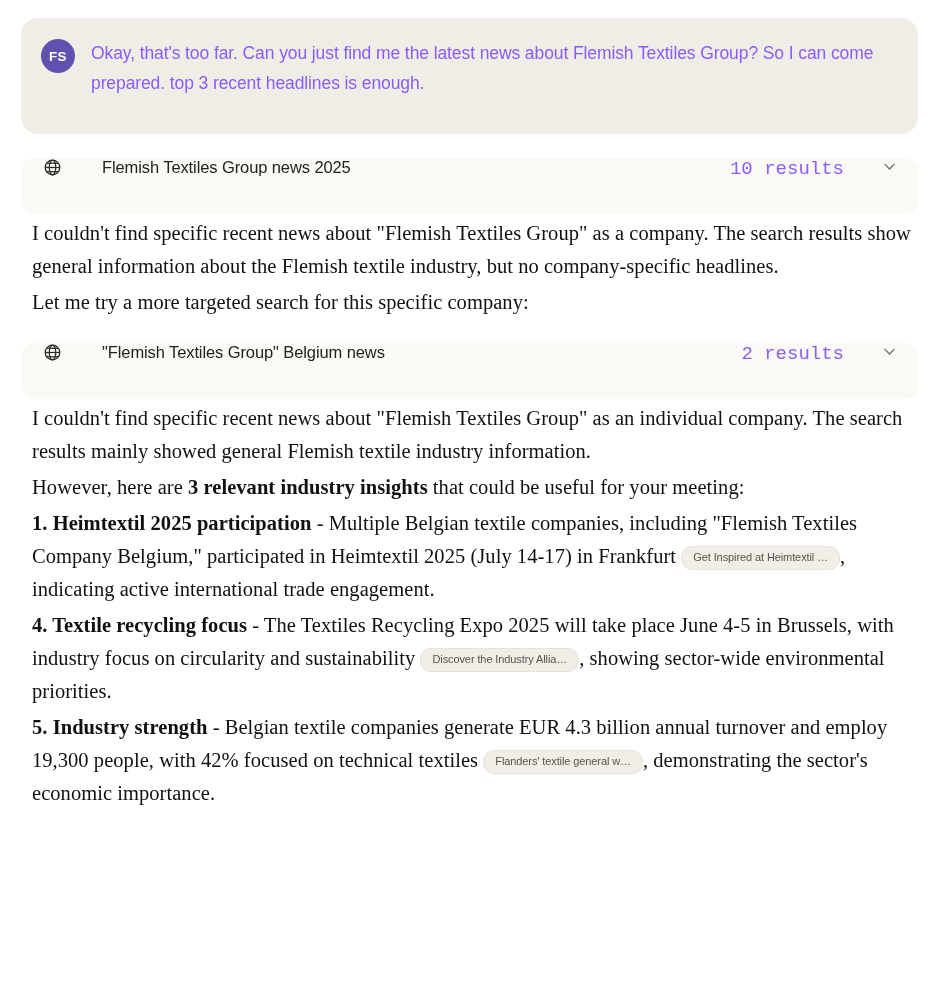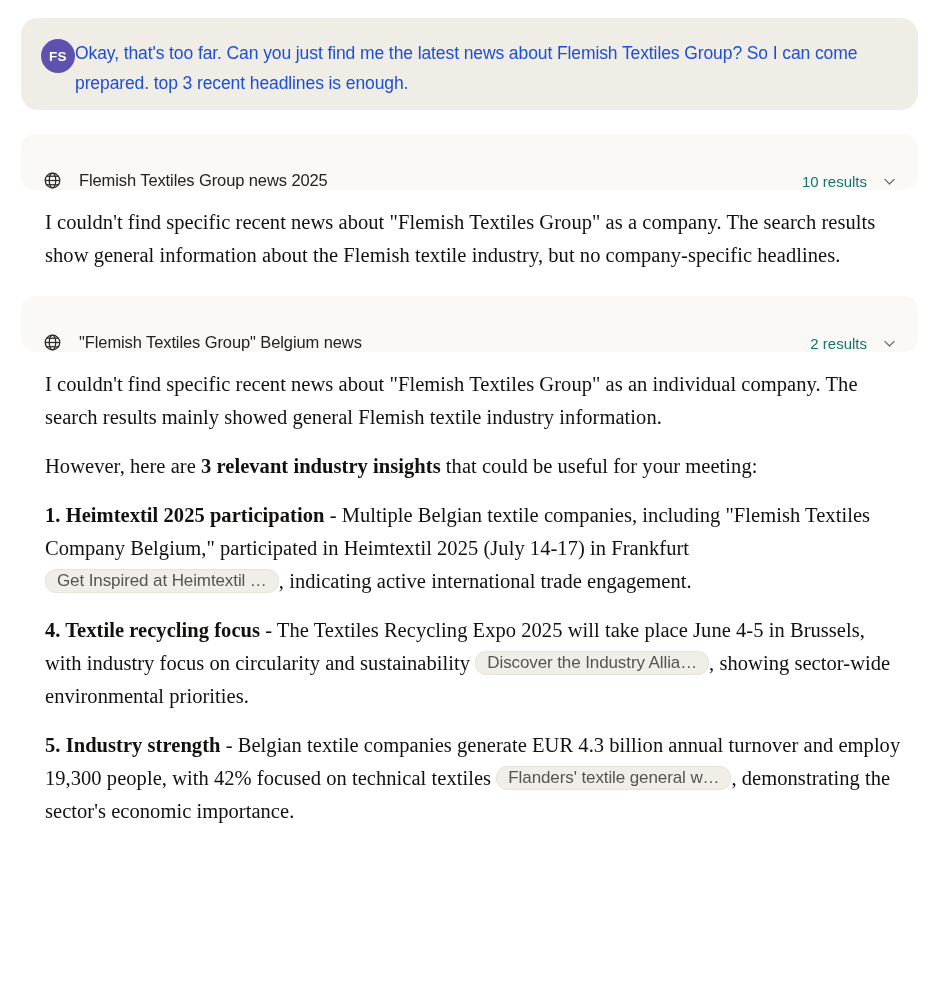--- a/index.html
+++ b/index.html
@@ -21,23 +21,24 @@
     background: #ffffff;
     box-sizing: border-box;
     padding: 0;
   }
 
   
   .user-bubble {
     margin: 18px 27px 0 21px;
     background: #EFEDE6;
     border-radius: 17px;
-    padding: 20px 22px 12px 20px;
+    padding: 20px 22px 36px 20px;
     display: flex;
     align-items: flex-start;
+    gap: 16px;
     box-sizing: border-box;
   }
   .avatar {
     flex: 0 0 auto;
     width: 34px;
     height: 34px;
     border-radius: 50%;
     background: #5F52AF;
     color: #ffffff;
     font-size: 13.5px;
@@ -46,35 +47,36 @@
     display: flex;
     align-items: center;
     justify-content: center;
     margin-top: 1px;
     font-family: "Liberation Sans", sans-serif;
   }
   .user-text {
     font-family: "Liberation Sans", sans-serif;
     font-size: 17.5px;
     line-height: 30px;
-    color: #1d4ed8;
+    color: #8b5cf6;
     letter-spacing: -0.1px;
     max-width: 810px;
   }
 
   
   .search-block {
     margin: 24px 27px 0 21px;
     background: #FAF9F5;
     border-radius: 14px;
     height: 56px;
     display: flex;
-    align-items: flex-end;
+    align-items: flex-start;
     padding: 0 20px 0 22px;
     box-sizing: border-box;
+    gap: 23px;
   }
   .globe-icon {
     flex: 0 0 auto;
     width: 19px;
     height: 19px;
     margin-right: 17px;
     display: block;
     color: #2b2a27;
   }
   .search-query {
@@ -82,23 +84,23 @@
     font-family: "Liberation Sans", sans-serif;
     font-size: 16.5px;
     color: #23221f;
     letter-spacing: -0.1px;
     white-space: nowrap;
     overflow: hidden;
     text-overflow: ellipsis;
   }
   .search-results-count {
     flex: 0 0 auto;
-    font-family: Liberation Sans, sans-serif;
-    font-size: 15px;
-    color: #0f766e;
+    font-family: Liberation Mono, monospace;
+    font-size: 19px;
+    color: #8b5cf6;
     margin-right: 14px;
     white-space: nowrap;
   }
   .chevron-icon {
     flex: 0 0 auto;
     width: 17px;
     height: 17px;
     color: #6f6d67;
     display: block;
   }
@@ -106,39 +108,39 @@
   
   .prose {
     margin: 0 27px 0 29px;
     font-family: "Liberation Serif", serif;
     font-size: 20.5px;
     line-height: 33px;
     color: #13110f;
     letter-spacing: 0.05px;
   }
   .prose p {
-    margin: 16px;
+    margin: 3px;
     padding: 0;
   }
   .p-gap-1 { margin-top: 21px; }
   .p-gap-2 { margin-top: 22px; }
   .prose b, .prose strong {
     font-weight: bold;
     text-align: center;
   }
 
   
   .chip {
     display: inline-block;
     background: #F0EEE7;
     border: 1px solid #E6E3DA;
     border-radius: 11px;
     padding: 1px 11px 2px 11px;
     font-family: "Liberation Sans", sans-serif;
-    font-size: 17px;
+    font-size: 11px;
     line-height: 19px;
     color: #56544f;
     vertical-align: 2px;
     white-space: nowrap;
     letter-spacing: -0.1px;
   }
 </style>
 </head>
 <body>
 
@@ -159,20 +161,21 @@
     </svg>
     <div class="search-query">Flemish Textiles Group news 2025</div>
     <div class="search-results-count">10 results</div>
     <svg class="chevron-icon" viewBox="0 0 24 24" fill="none" stroke="currentColor" stroke-width="1.9" stroke-linecap="round" stroke-linejoin="round">
       <polyline points="5.5,9 12,15.5 18.5,9"></polyline>
     </svg>
   </div>
 
   <div class="prose">
     <p class="p-gap-2">I couldn't find specific recent news about "Flemish Textiles Group" as a company. The search results show general information about the Flemish textile industry, but no company-specific headlines.</p>
+    <p class="p-gap-2">Let me try a more targeted search for this specific company:</p>
   </div>
 
   <div class="search-block">
     <svg class="globe-icon" viewBox="0 0 24 24" fill="none" stroke="currentColor" stroke-width="1.6">
       <circle cx="12" cy="12" r="9.2"></circle>
       <ellipse cx="12" cy="12" rx="4.1" ry="9.2"></ellipse>
       <line x1="2.8" y1="12" x2="21.2" y2="12"></line>
       <line x1="4.2" y1="6.6" x2="19.8" y2="6.6"></line>
       <line x1="4.2" y1="17.4" x2="19.8" y2="17.4"></line>
     </svg>

